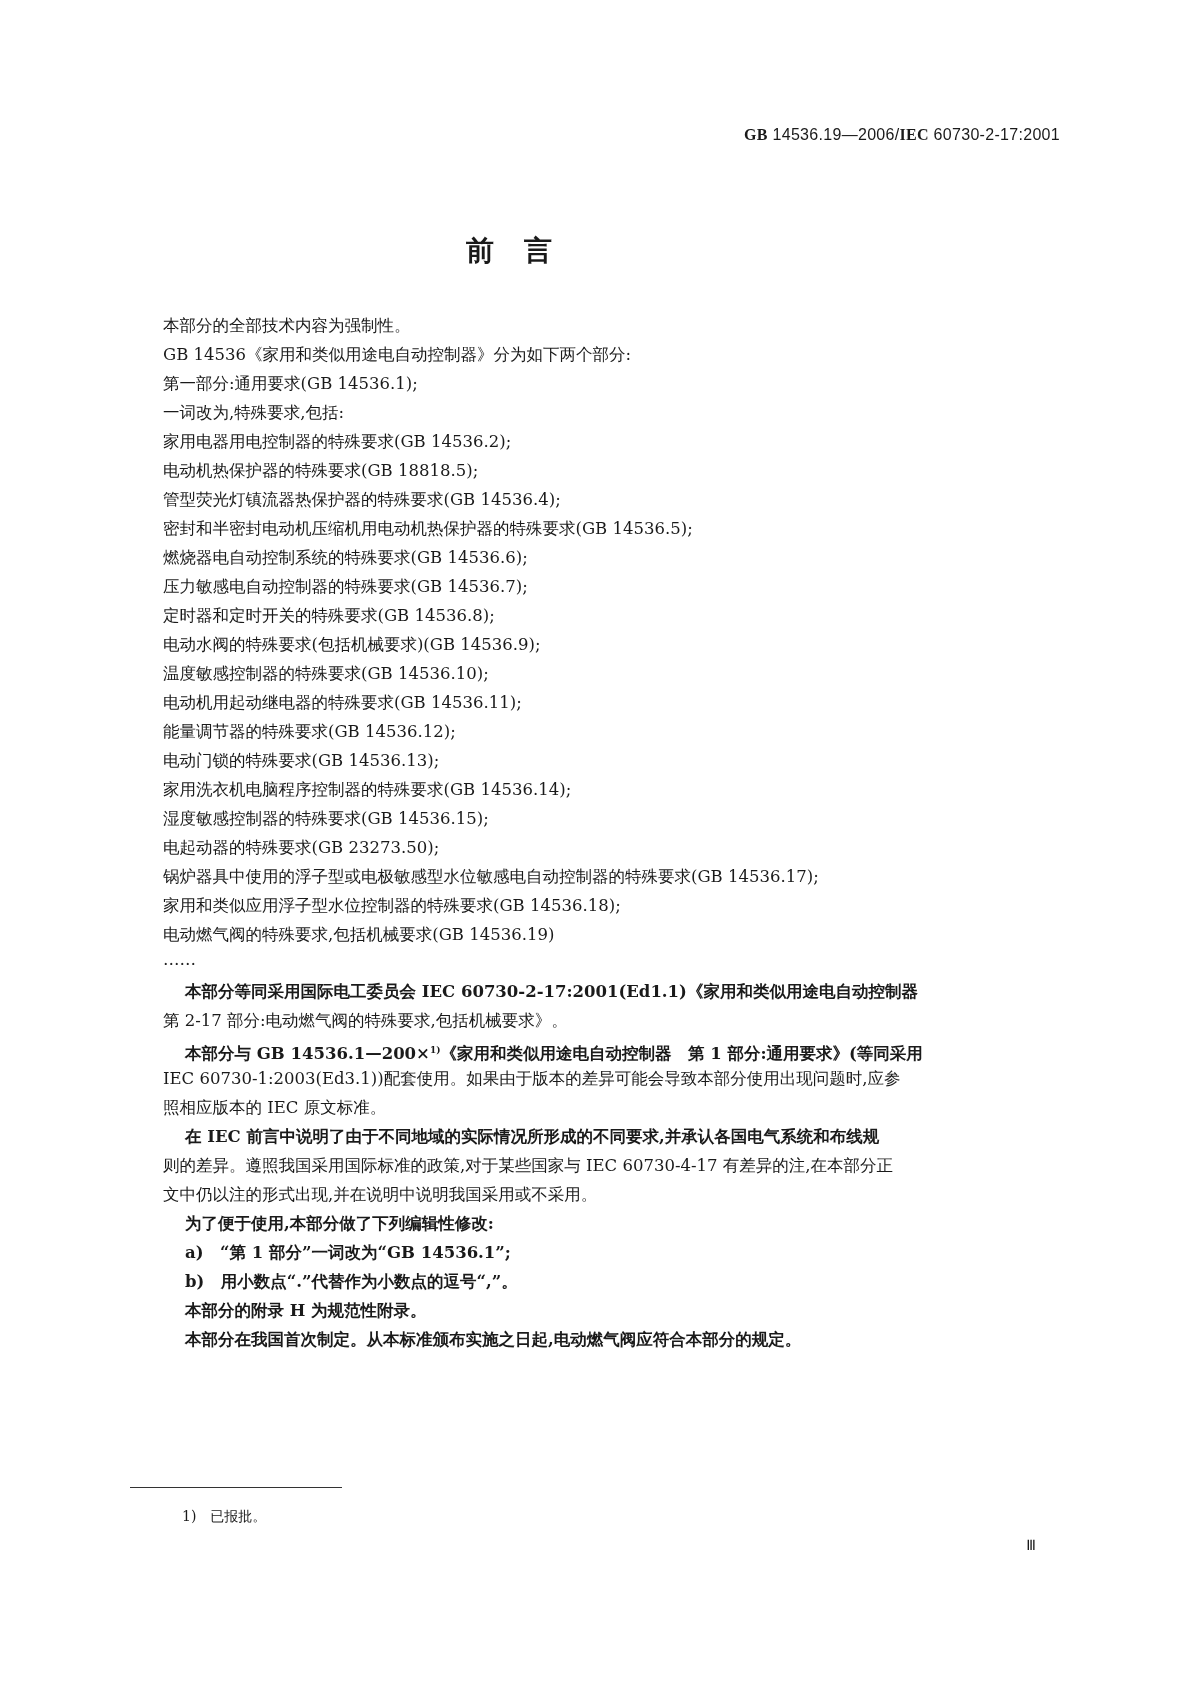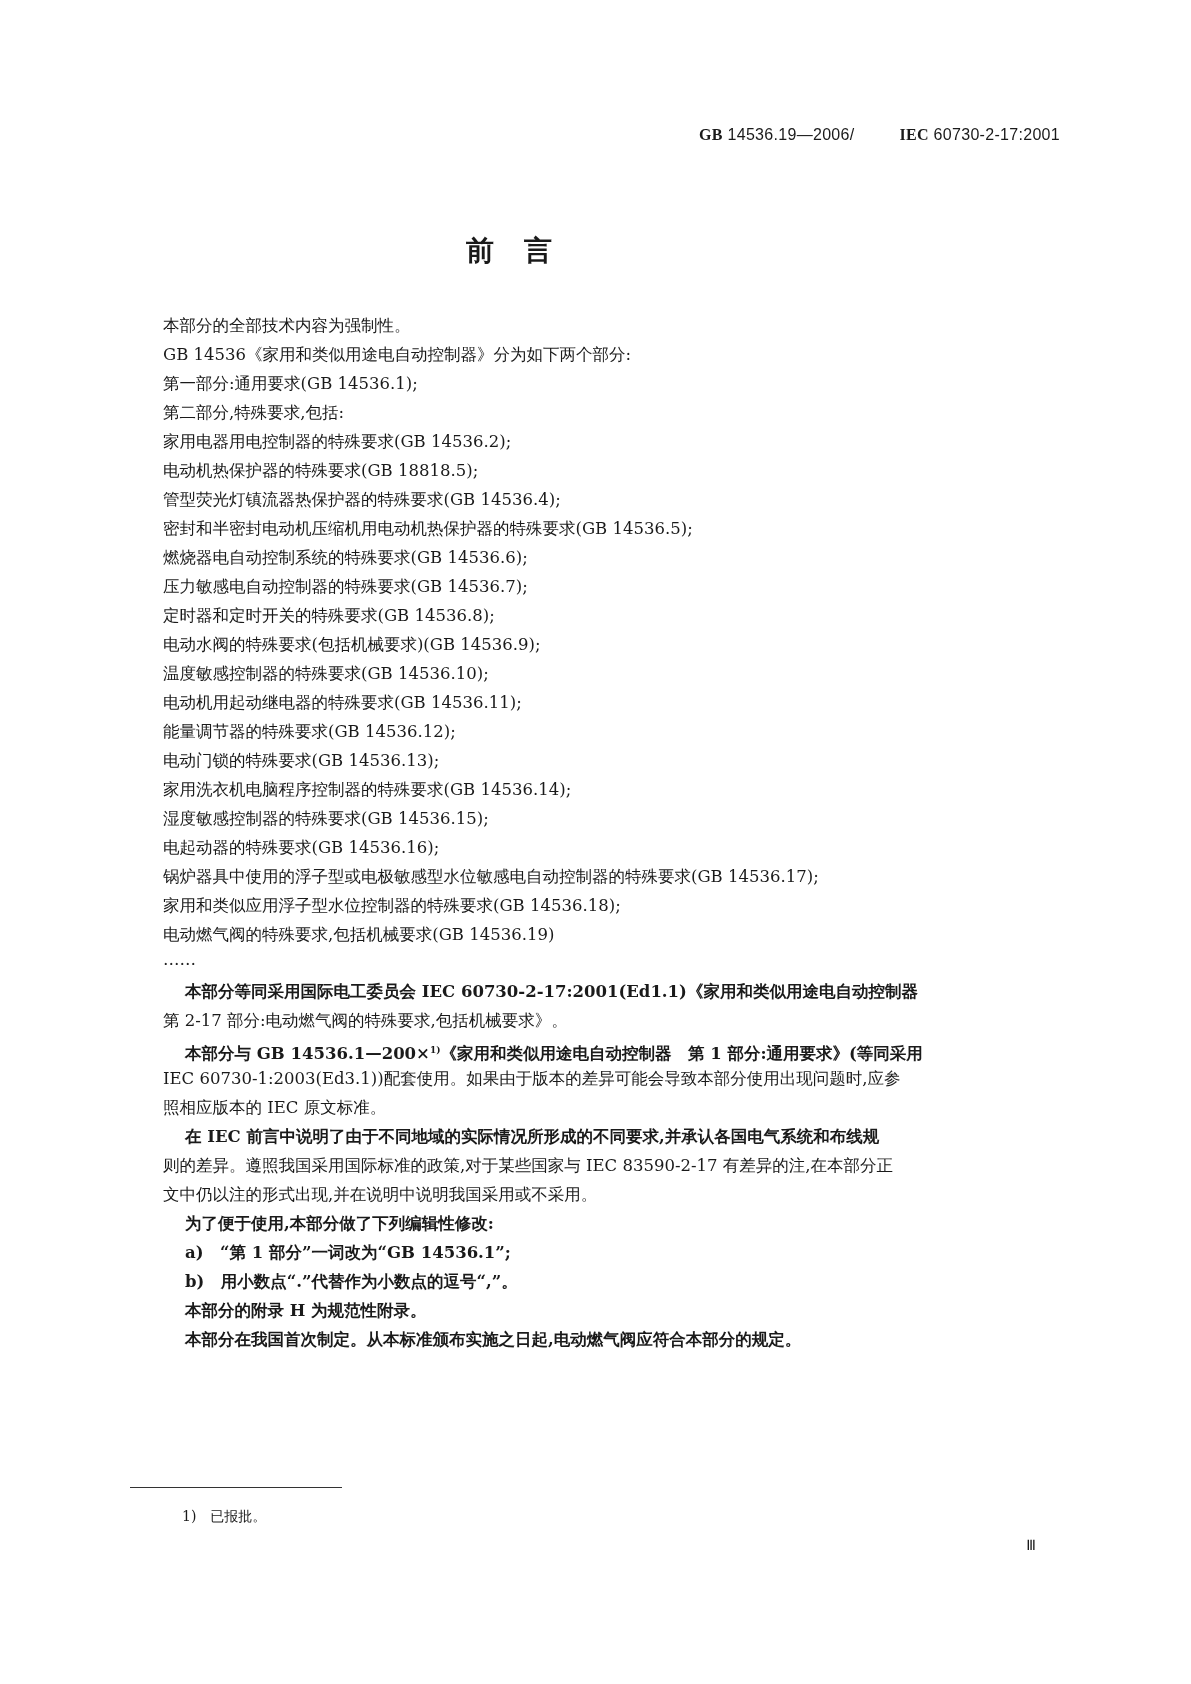--- a/index.html
+++ b/index.html
@@ -1,20 +1,20 @@
 <!DOCTYPE html>
 <html><head>
   <meta charset="utf-8">
   <style>
     html, body { margin: 0; padding: 0; background: #ffffff; }
     body { width: 1191px; height: 1684px; position: relative; overflow: hidden;
            font-family: "DejaVu Serif", "Liberation Serif", serif; color: #1a1a1a; }
     .header { position: absolute; top: 126px; right: 131px; font-size: 16px; letter-spacing: 0.3px;
               font-family: "Liberation Sans", "DejaVu Sans", sans-serif; }
-    .header b { font-family: "Liberation Serif", serif; font-weight: bold; margin-left: 45px; }
+    .header b { font-family: "Liberation Serif", serif; font-weight: bold; }
     .title { position: absolute; top: 232px; left: 0; width: 1003px; text-align: center;
              font-size: 28px; font-weight: bold; font-family: "DejaVu Sans", sans-serif; letter-spacing: 30px; padding-left: 45px; box-sizing: border-box; }
     .line { position: absolute; font-size: 16.5px; white-space: nowrap; line-height: 20px; }
     .l0 { left: 163px; }
     .l1 { left: 185px; font-weight: bold; }
     .fn-rule { position: absolute; left: 130px; top: 1487px; width: 212px; height: 0; border-top: 1px solid #333; }
     .fn { position: absolute; left: 182px; top: 1508px; font-size: 14px; text-align: right; }
     .pageno { position: absolute; right: 155px; top: 1537px; font-size: 14px; font-family: "Liberation Serif", serif; }
     sup { font-size: 9px; vertical-align: 6px; }
   </style>
@@ -24,57 +24,57 @@
 <div class="header">
   <b>GB</b>&nbsp;<span>14536.19—2006/</span><b>IEC</b>&nbsp;<span>60730-2-17:2001</span>
 </div>
 
 <div class="title">前言</div>
 
 <div>
   <div class="line l0" style="top:316px">本部分的全部技术内容为强制性。</div>
   <div class="line l0" style="top:345px">GB 14536《家用和类似用途电自动控制器》分为如下两个部分:</div>
   <div class="line l0" style="top:374px">第一部分:通用要求(GB 14536.1);</div>
-  <div class="line l0" style="top:403px">第二部分,特殊要求,包括:</div>
+  <div class="line l0" style="top:403px">一词改为,特殊要求,包括:</div>
 </div>
 
 <div>
   <div class="line l0" style="top:432px">家用电器用电控制器的特殊要求(GB 14536.2);</div>
   <div class="line l0" style="top:461px">电动机热保护器的特殊要求(GB 18818.5);</div>
   <div class="line l0" style="top:490px">管型荧光灯镇流器热保护器的特殊要求(GB 14536.4);</div>
   <div class="line l0" style="top:519px">密封和半密封电动机压缩机用电动机热保护器的特殊要求(GB 14536.5);</div>
   <div class="line l0" style="top:548px">燃烧器电自动控制系统的特殊要求(GB 14536.6);</div>
   <div class="line l0" style="top:577px">压力敏感电自动控制器的特殊要求(GB 14536.7);</div>
   <div class="line l0" style="top:606px">定时器和定时开关的特殊要求(GB 14536.8);</div>
   <div class="line l0" style="top:635px">电动水阀的特殊要求(包括机械要求)(GB 14536.9);</div>
   <div class="line l0" style="top:664px">温度敏感控制器的特殊要求(GB 14536.10);</div>
   <div class="line l0" style="top:693px">电动机用起动继电器的特殊要求(GB 14536.11);</div>
   <div class="line l0" style="top:722px">能量调节器的特殊要求(GB 14536.12);</div>
   <div class="line l0" style="top:751px">电动门锁的特殊要求(GB 14536.13);</div>
   <div class="line l0" style="top:780px">家用洗衣机电脑程序控制器的特殊要求(GB 14536.14);</div>
   <div class="line l0" style="top:809px">湿度敏感控制器的特殊要求(GB 14536.15);</div>
-  <div class="line l0" style="top:838px">电起动器的特殊要求(GB 14536.16);</div>
+  <div class="line l0" style="top:838px">电起动器的特殊要求(GB 23273.50);</div>
   <div class="line l0" style="top:867px">锅炉器具中使用的浮子型或电极敏感型水位敏感电自动控制器的特殊要求(GB 14536.17);</div>
   <div class="line l0" style="top:896px">家用和类似应用浮子型水位控制器的特殊要求(GB 14536.18);</div>
   <div class="line l0" style="top:925px">电动燃气阀的特殊要求,包括机械要求(GB 14536.19)</div>
   <div class="line l0" style="top:950px">……</div>
 </div>
 
 <div>
   <div class="line l1" style="top:982px">本部分等同采用国际电工委员会 IEC 60730-2-17:2001(Ed1.1)《家用和类似用途电自动控制器</div>
   <div class="line l0" style="top:1011px">第 2-17 部分:电动燃气阀的特殊要求,包括机械要求》。</div>
 
   <div class="line l1" style="top:1040px">
     <span>本部分与 GB 14536.1—200×</span><sup>1)</sup><span>《家用和类似用途电自动控制器　第 1 部分:通用要求》(等同采用</span>
   </div>
   <div class="line l0" style="top:1069px">IEC 60730-1:2003(Ed3.1))配套使用。如果由于版本的差异可能会导致本部分使用出现问题时,应参</div>
   <div class="line l0" style="top:1098px">照相应版本的 IEC 原文标准。</div>
 
   <div class="line l1" style="top:1127px">在 IEC 前言中说明了由于不同地域的实际情况所形成的不同要求,并承认各国电气系统和布线规</div>
-  <div class="line l0" style="top:1156px">则的差异。遵照我国采用国际标准的政策,对于某些国家与 IEC 83590-2-17 有差异的注,在本部分正</div>
+  <div class="line l0" style="top:1156px">则的差异。遵照我国采用国际标准的政策,对于某些国家与 IEC 60730-4-17 有差异的注,在本部分正</div>
   <div class="line l0" style="top:1185px">文中仍以注的形式出现,并在说明中说明我国采用或不采用。</div>
 
   <div class="line l1" style="top:1214px">为了便于使用,本部分做了下列编辑性修改:</div>
   <div class="line l1" style="top:1243px">a)　“第 1 部分”一词改为“GB 14536.1”;</div>
   <div class="line l1" style="top:1272px">b)　用小数点“.”代替作为小数点的逗号“,”。</div>
   <div class="line l1" style="top:1301px">本部分的附录 H 为规范性附录。</div>
   <div class="line l1" style="top:1330px">本部分在我国首次制定。从本标准颁布实施之日起,电动燃气阀应符合本部分的规定。</div>
 </div>
 
 <div class="fn-rule"></div>

